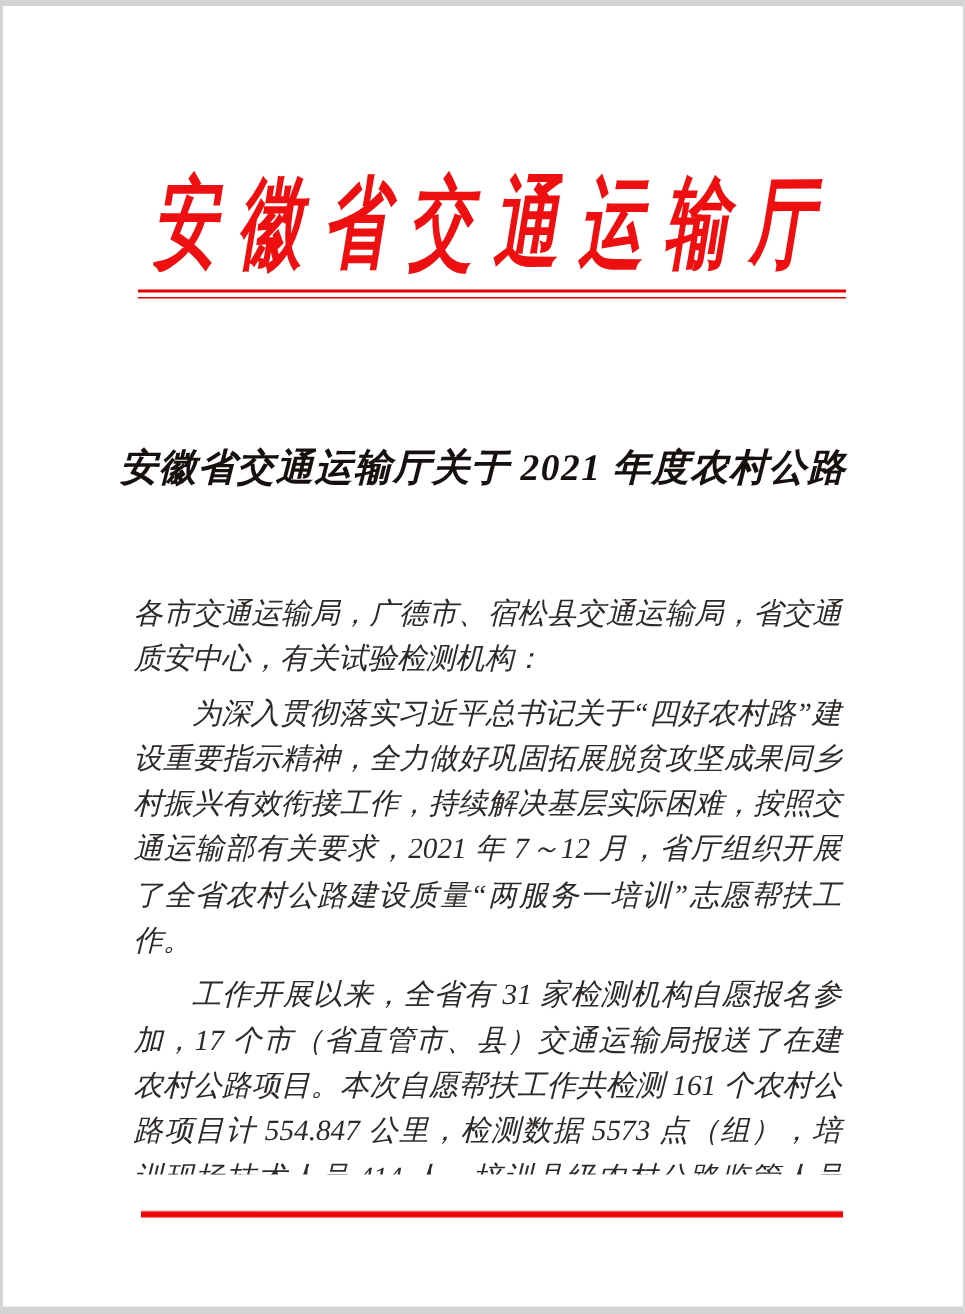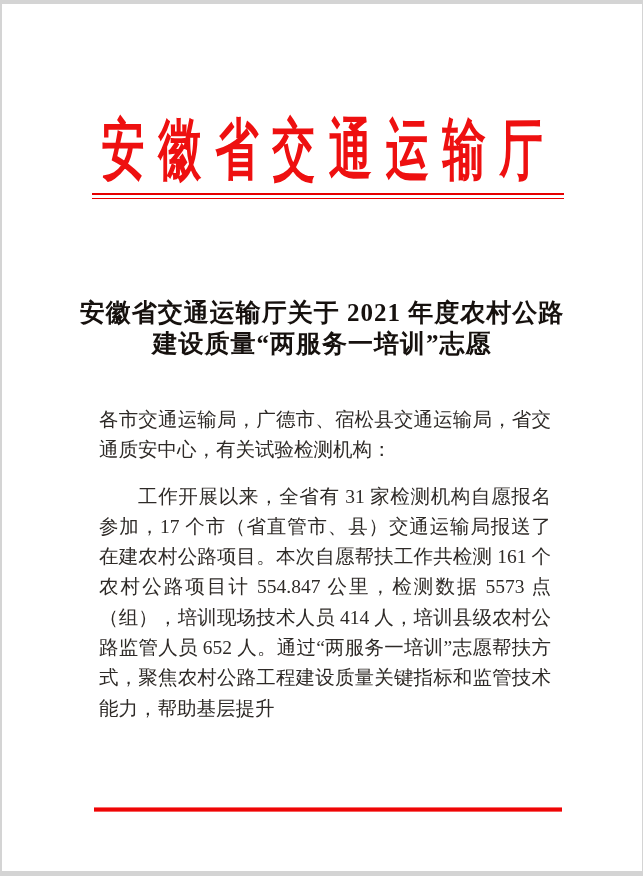--- a/index.html
+++ b/index.html
@@ -9,20 +9,21 @@
     height: 876px;
     background: #cfcfcf;
     font-family: "Liberation Serif", "DejaVu Serif", serif;
     overflow: hidden;
   }
   .stage {
     position: relative;
     width: 643px;
     height: 876px;
     background: #d4d4d4;
+    font-style: italic;
   }
   .page {
     position: absolute;
     top: 4px;
     left: 2px;
     right: 1px;
     bottom: 5px;
     background: #ffffff;
   }
   
@@ -77,21 +78,21 @@
     width: 484px;
     height: 394px;
     overflow: hidden;
     color: #2e2a27;
     font-size: 19.5px;
     line-height: 30.3px;
     text-align: justify;
     text-justify: inter-ideograph;
   }
   .doc-body p {
-    margin: 16px;
+    margin: 6px;
     padding: 0;
   }
   .doc-body p.indent {
     text-indent: 2em;
   }
   
   .footer-rule {
     position: absolute;
     top: 803px;
     left: 92px;
@@ -107,24 +108,24 @@
   <div class="page">
 
     <div class="letterhead">
       <span class="agency-name">安徽省交通运输厅</span>
     </div>
 
     <div class="letterhead-rule"></div>
 
     <div class="doc-title">
       <div>安徽省交通运输厅关于 2021 年度农村公路</div>
-      <div>建设质量“两服务一培训”志愿</div>
     </div>
 
     <div class="doc-body">
       <p>各市交通运输局，广德市、宿松县交通运输局，省交通质安中心，有关试验检测机构：</p>
+      <p class="indent">为深入贯彻落实习近平总书记关于“四好农村路”建设重要指示精神，全力做好巩固拓展脱贫攻坚成果同乡村振兴有效衔接工作，持续解决基层实际困难，按照交通运输部有关要求，2021 年 7～12 月，省厅组织开展了全省农村公路建设质量“两服务一培训”志愿帮扶工作。</p>
       <p class="indent">工作开展以来，全省有 31 家检测机构自愿报名参加，17 个市（省直管市、县）交通运输局报送了在建农村公路项目。本次自愿帮扶工作共检测 161 个农村公路项目计 554.847 公里，检测数据 5573 点（组），培训现场技术人员 414 人，培训县级农村公路监管人员 652 人。通过“两服务一培训”志愿帮扶方式，聚焦农村公路工程建设质量关键指标和监管技术能力，帮助基层提升</p>
     </div>
 
     <div class="footer-rule"></div>
 
   </div>
 </div>
 
 </body></html>

